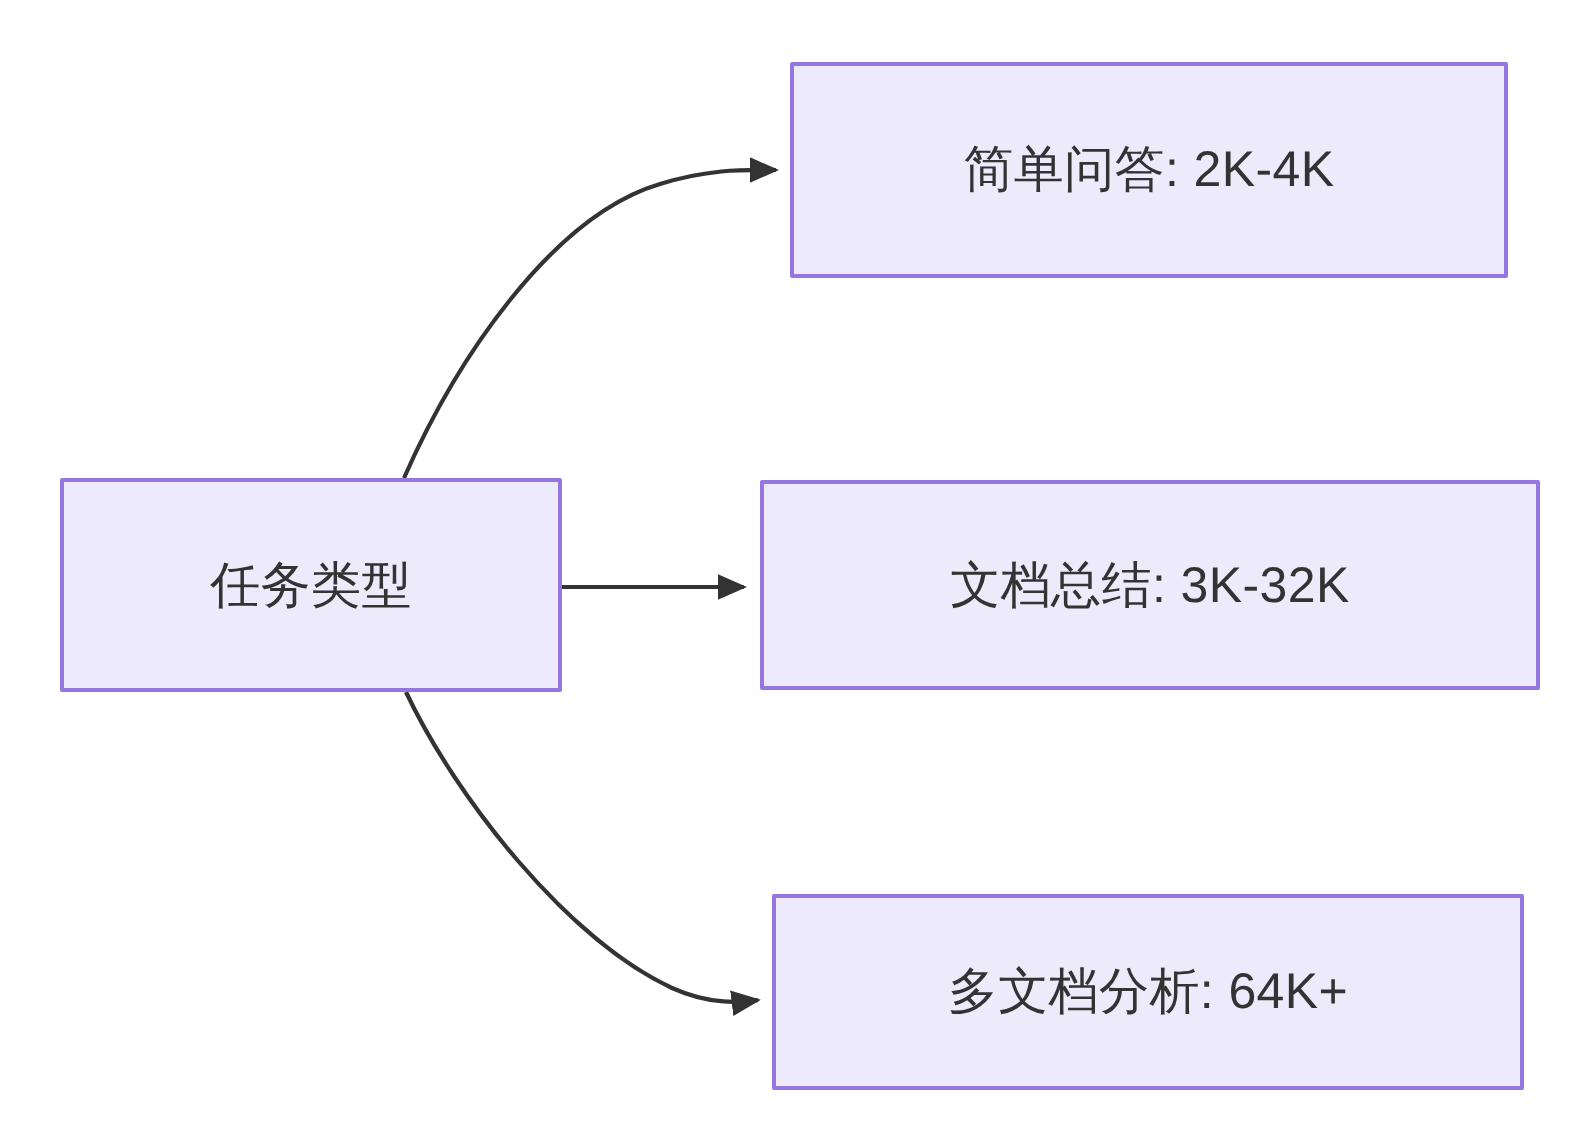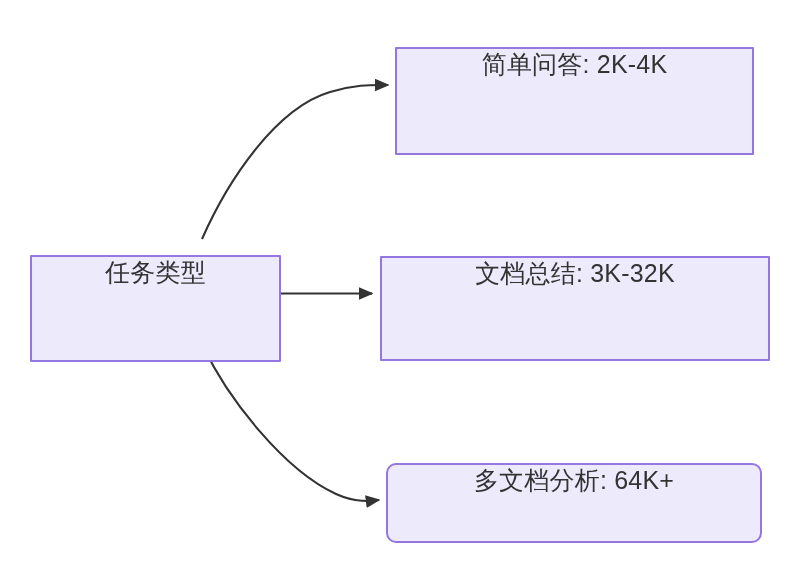--- a/index.html
+++ b/index.html
@@ -26,39 +26,38 @@
     width: 787px;
     height: 572px;
   }
   .node {
     position: absolute;
     box-sizing: border-box;
     background: #ECEAFB;
     border: 2px solid #9575E0;
     border-radius: 1px;
     display: flex;
-    align-items: flex-start;
+    align-items: center;
     justify-content: center;
     z-index: 2;
-    margin-top: 16px;
   }
   .node-label {
     font-size: 25px;
     line-height: 1.2;
     color: #333333;
     white-space: nowrap;
     letter-spacing: 0.2px;
     text-align: center;
     font-family: "Liberation Sans", "DejaVu Sans", sans-serif;
   }
   
   #node-root   { left: 30px;  top: 239px; width: 251px; height: 107px; }
   #node-simple { left: 395px; top: 31px;  width: 359px; height: 108px; }
   #node-doc    { left: 380px; top: 240px; width: 390px; height: 105px; }
-  #node-multi  { left: 386px; top: 447px; width: 376px; height: 80px; border-radius: 10px; }
+  #node-multi  { left: 386px; top: 447px; width: 376px; height: 98px; }
 </style>
 </head>
 <body>
 
 <div id="diagram-canvas">
 
   <svg id="edge-layer" viewBox="0 0 787 572" width="787" height="572" xmlns="http://www.w3.org/2000/svg">
     <defs>
       <marker id="arrowhead" viewBox="0 0 10 10" refX="9" refY="5" markerWidth="7" markerHeight="7" orient="auto-start-reverse">
         <path d="M 0 0.6 L 10 5 L 0 9.4 z" fill="#333333"></path>

